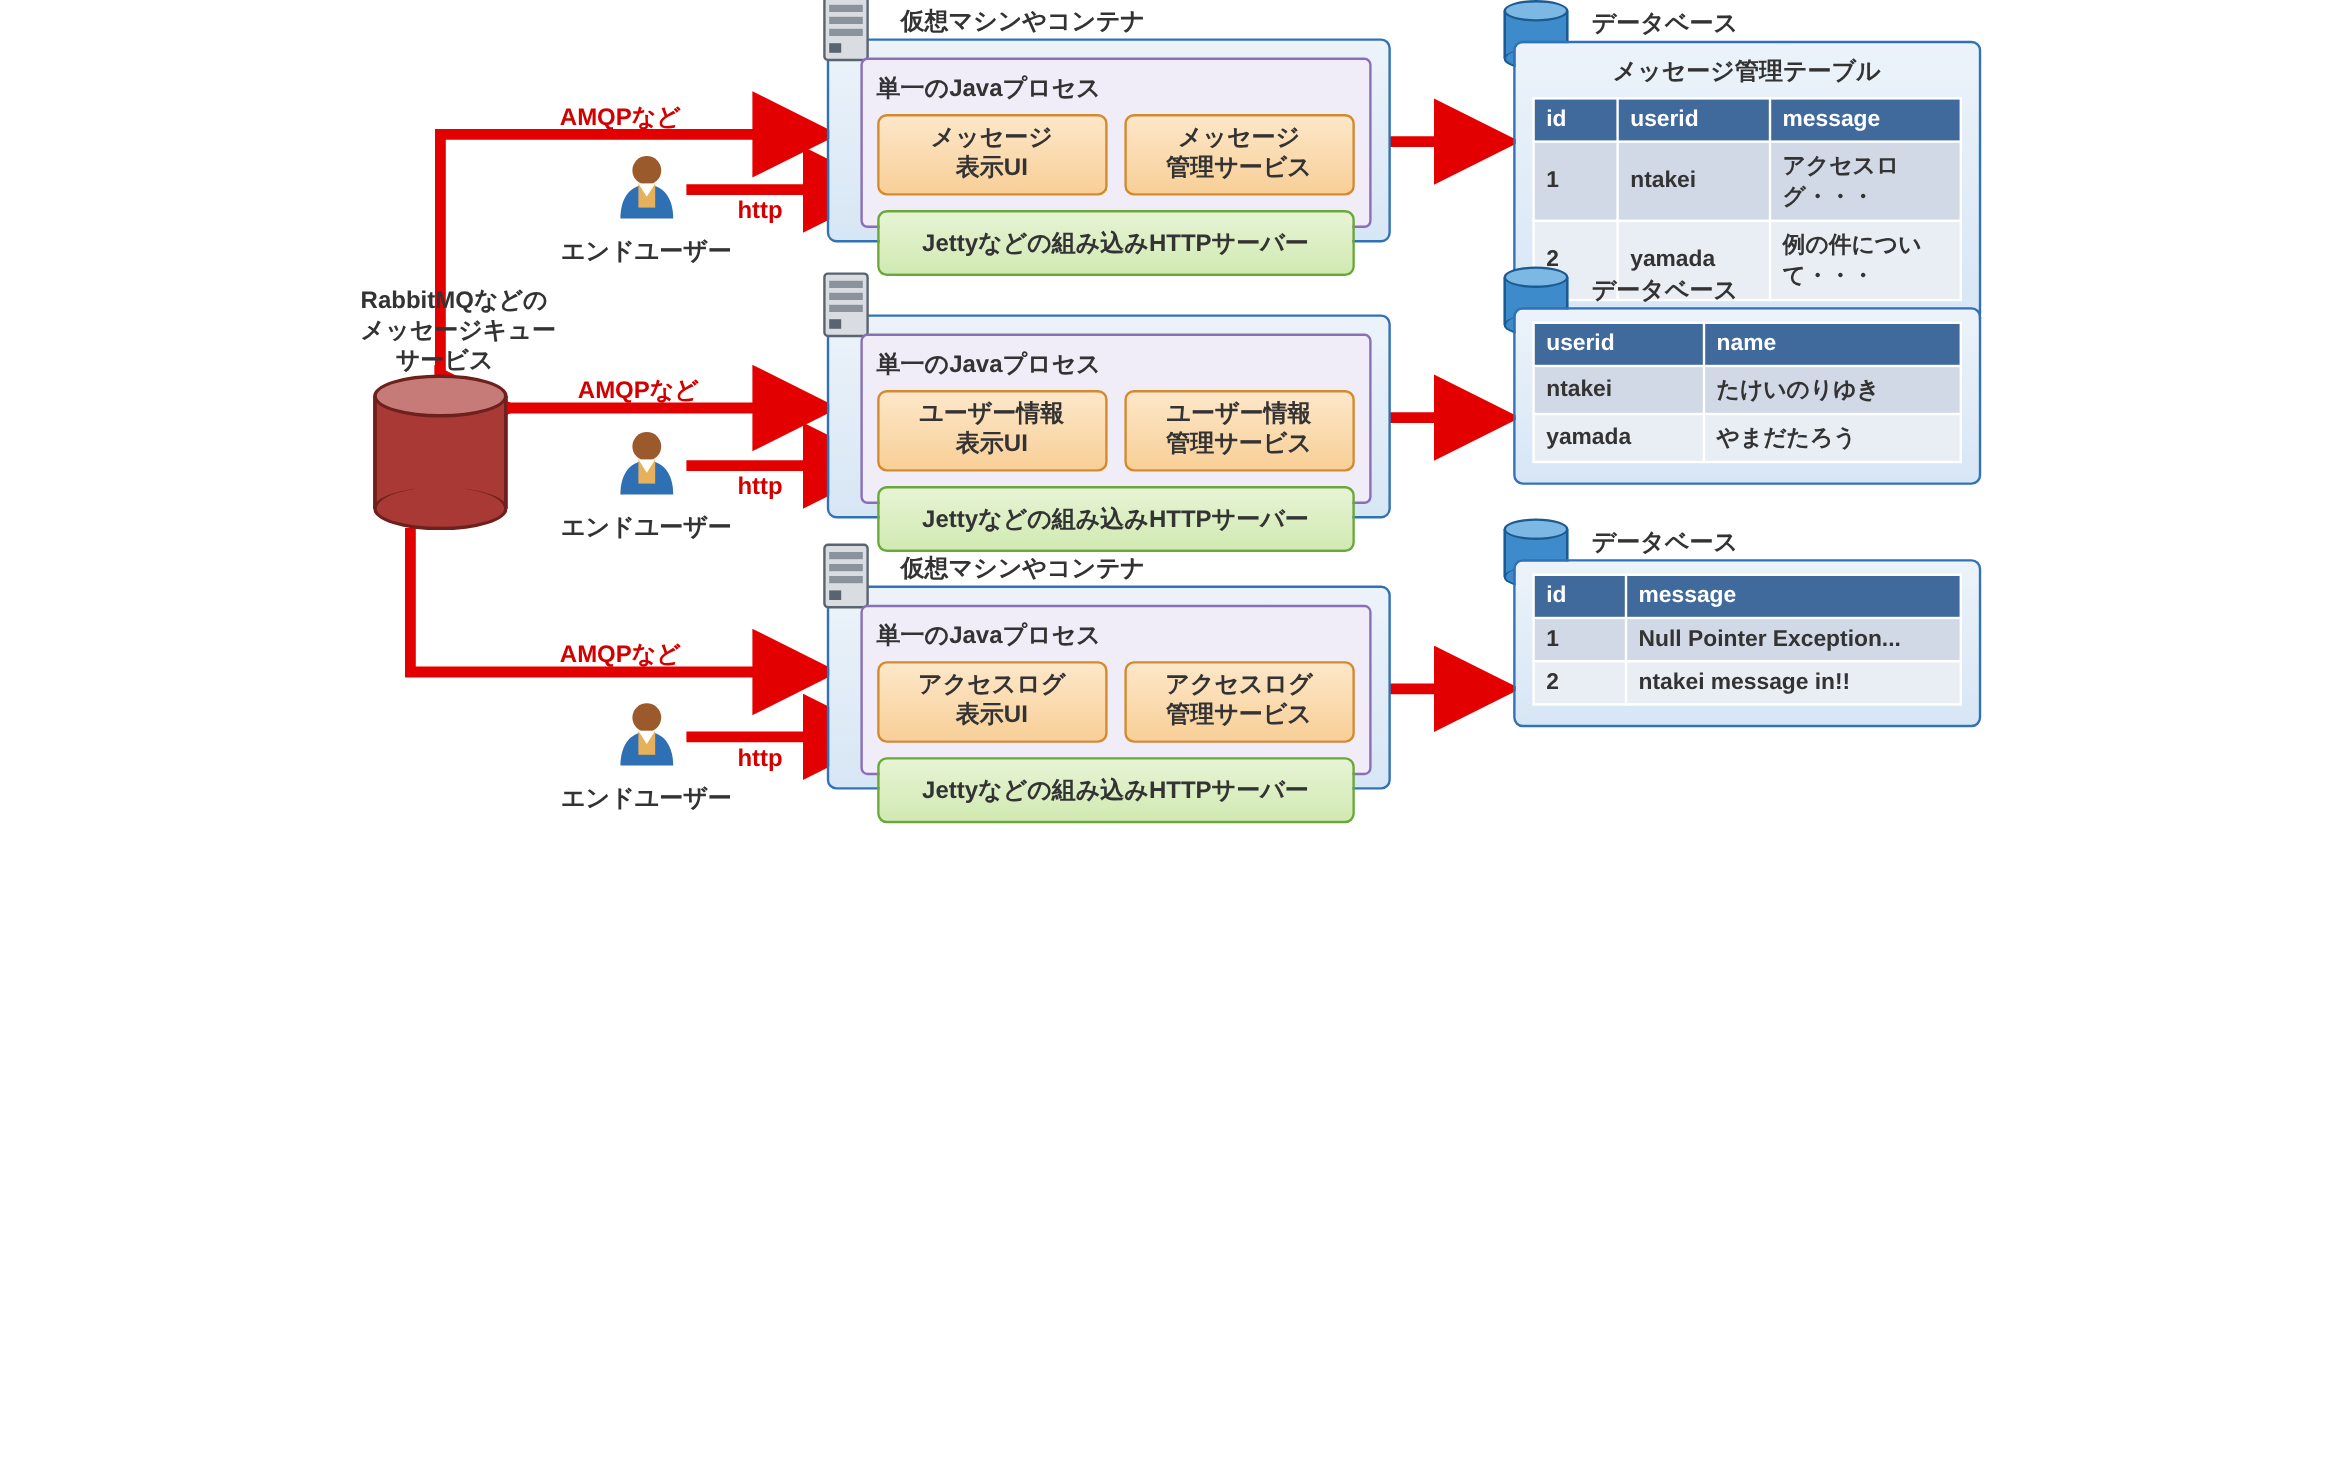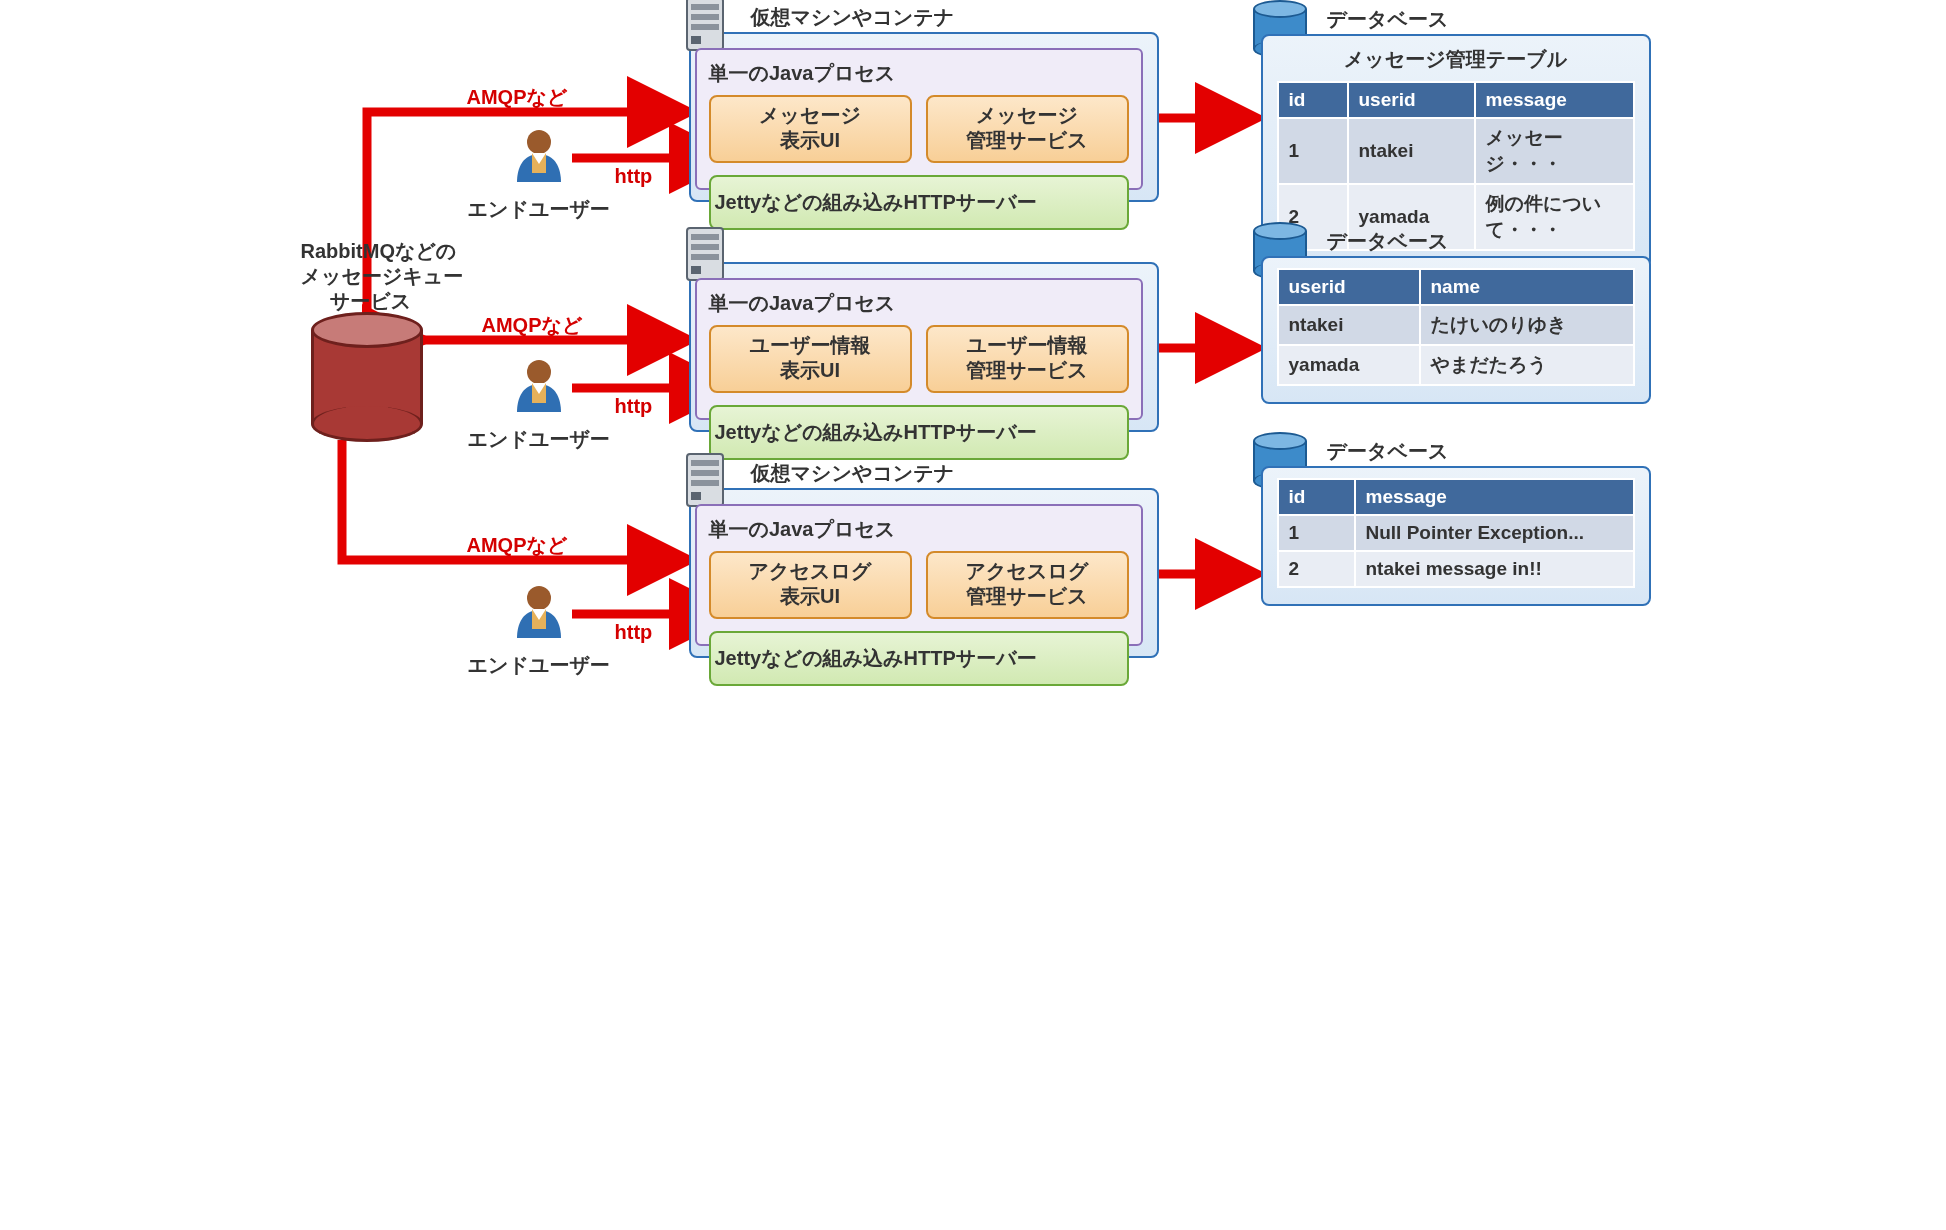--- a/index.html
+++ b/index.html
@@ -104,21 +104,21 @@
     font-weight: 600;
     color: #333;
   }
   .server-icon {
     position: absolute;
     left: -10px; top: -40px;
     width: 48px; height: 64px;
   }
   .vm .inner {
     position: absolute;
-    left: 4px; top: 14px; right: 14px;
+    left: 26px; top: 14px; right: 14px;
     border: 2px solid #8a6fb8;
     border-radius: 6px;
     background: #f0ecf8;
     box-sizing: border-box;
     padding: 10px 12px 12px 12px;
   }
   .inner-title {
     font-weight: 600;
     margin-bottom: 8px;
   }
@@ -134,21 +134,21 @@
     background: linear-gradient(#fde7c9, #f8cf97);
     text-align: center;
     padding: 6px 4px 8px 4px;
     font-weight: 600;
     line-height: 1.25;
   }
   .wide-pill {
     border: 2px solid #6aa838;
     border-radius: 8px;
     background: linear-gradient(#e7f4d5, #d1e9b2);
-    text-align: left;
+    text-align: center;
     font-weight: 600;
     padding: 12px 4px;
   }
 
   
   .db-panel {
     position: absolute;
     width: 390px;
     border: 2px solid #3071b7;
     border-radius: 8px;
@@ -351,21 +351,21 @@
     <table class="data">
       <tbody>
           <tr>
         <th style="width:48px;">id</th>
         <th style="width:105px;">userid</th>
         <th>message</th>
       </tr>
       <tr class="r0">
         <td>1</td>
             <td>ntakei</td>
-            <td>メッセージ・・・</td>
+            <td>アクセスログ・・・</td>
       </tr>
       <tr class="r1">
         <td>2</td>
             <td>yamada</td>
             <td>例の件について・・・</td>
       </tr>
     </tbody>
       </table>
   </div>
 

